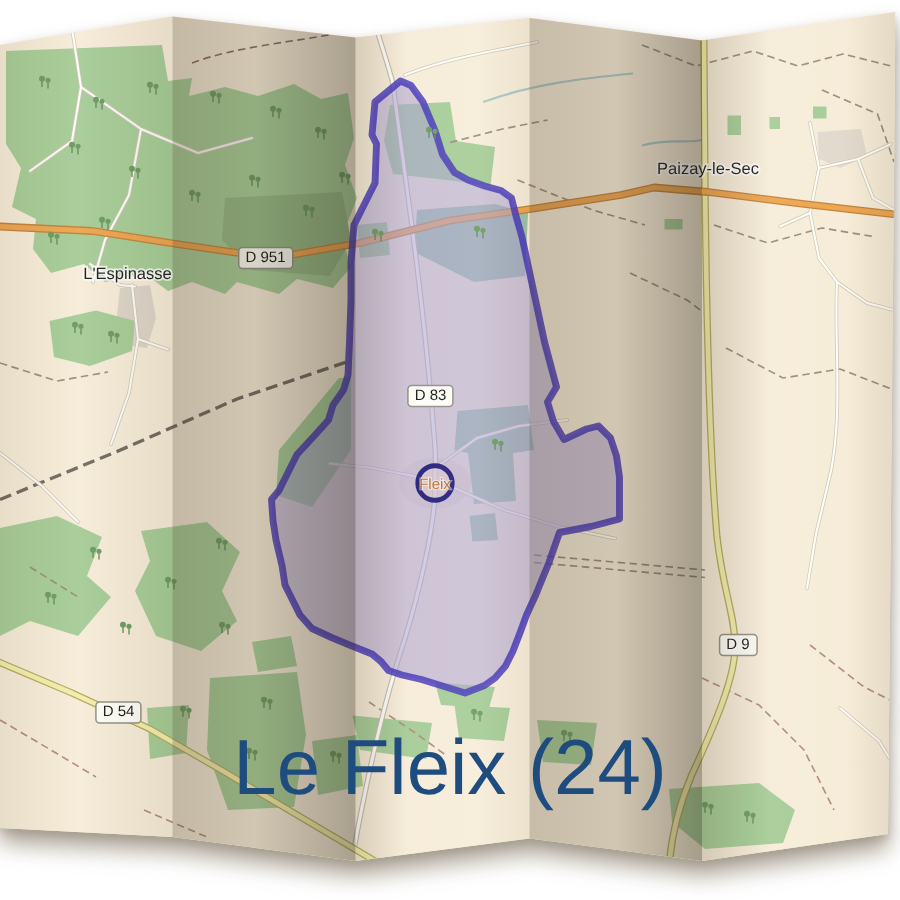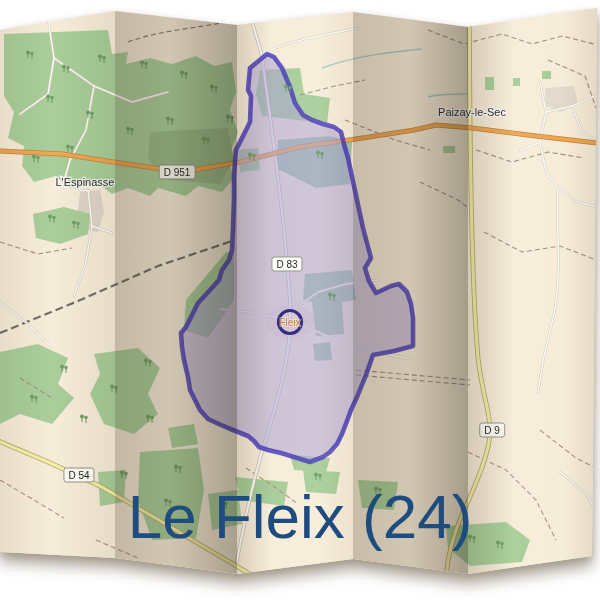--- a/index.html
+++ b/index.html
@@ -41,21 +41,21 @@
     background:linear-gradient(90deg,rgba(110,90,60,.10),rgba(255,255,255,.05) 45%,rgba(90,75,50,.10) 100%);}
   .band2{left:115px;width:122px;
     background:linear-gradient(90deg,rgba(80,65,45,.30) 0%,rgba(80,65,45,.22) 45%,rgba(55,45,30,.40) 100%);}
   .band3{left:237px;width:116px;
     background:linear-gradient(90deg,rgba(80,65,45,.18) 0%,rgba(255,255,255,.05) 30%,rgba(255,255,255,.09) 70%,rgba(110,90,60,.07) 100%);}
   .band4{left:353px;width:115px;
     background:linear-gradient(90deg,rgba(80,65,45,.28) 0%,rgba(80,65,45,.22) 50%,rgba(55,45,30,.42) 100%);}
   .band5{left:468px;width:132px;
     background:linear-gradient(90deg,rgba(80,65,45,.20) 0%,rgba(255,255,255,.07) 35%,rgba(255,255,255,.02) 72%,rgba(110,90,60,.14) 100%);}
   .map-title{position:absolute;left:0;width:600px;top:486px;text-align:center;z-index:8;
-             font-size:62px;line-height:1;color:#1e4c7e;letter-spacing:0px;}
+             font-size:52px;line-height:1;color:#1e4c7e;letter-spacing:0px;}
 </style>
 </head>
 <body>
 
 <div class="stage">
   <div class="paper-shadow">
     <div class="paper">
 
       <svg class="map-svg" width="600" height="600" viewBox="0 0 600 600">
         <defs>

